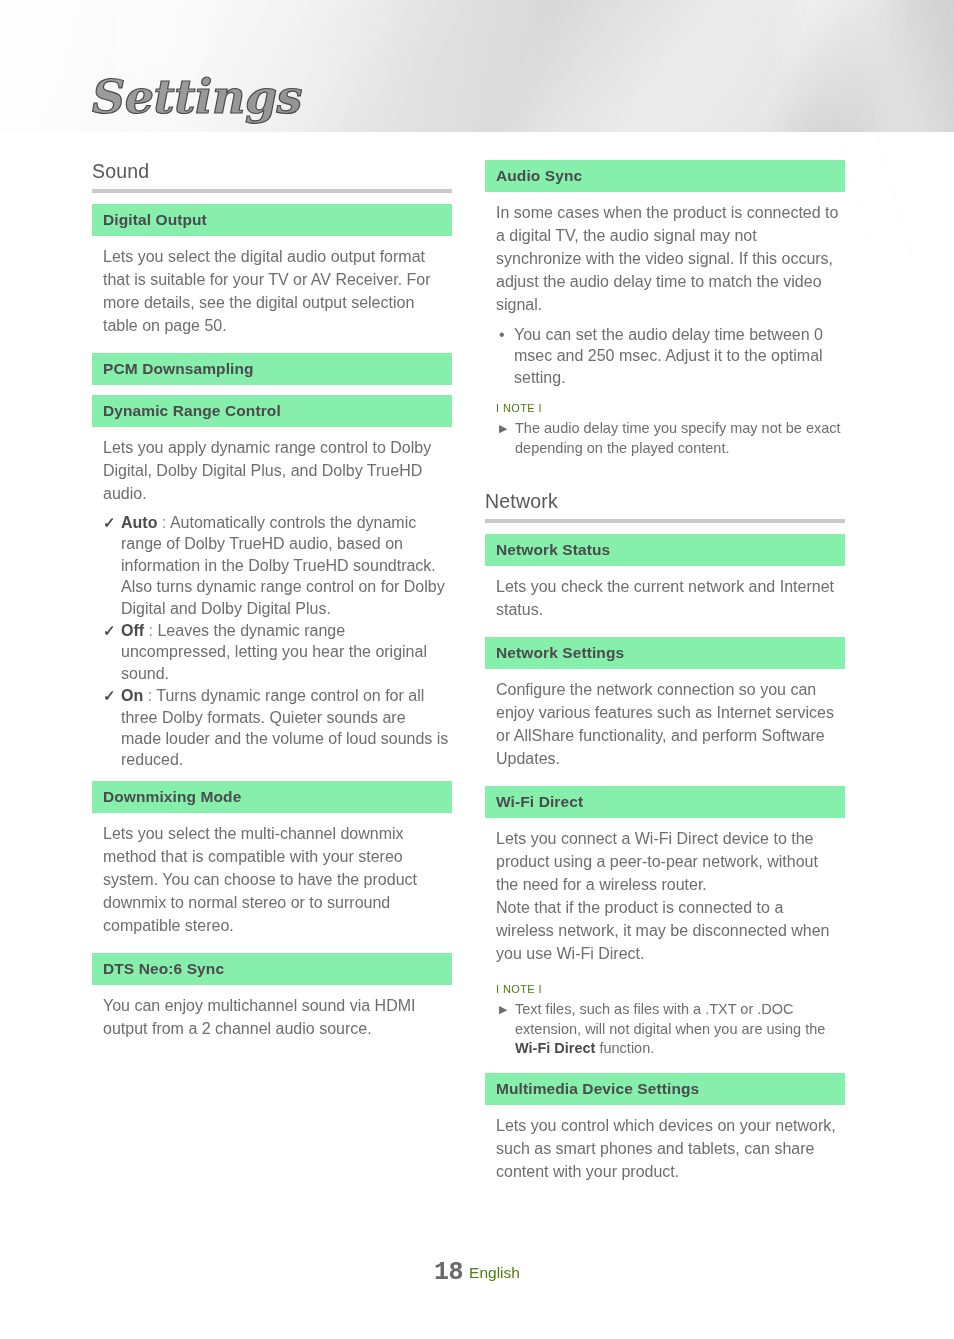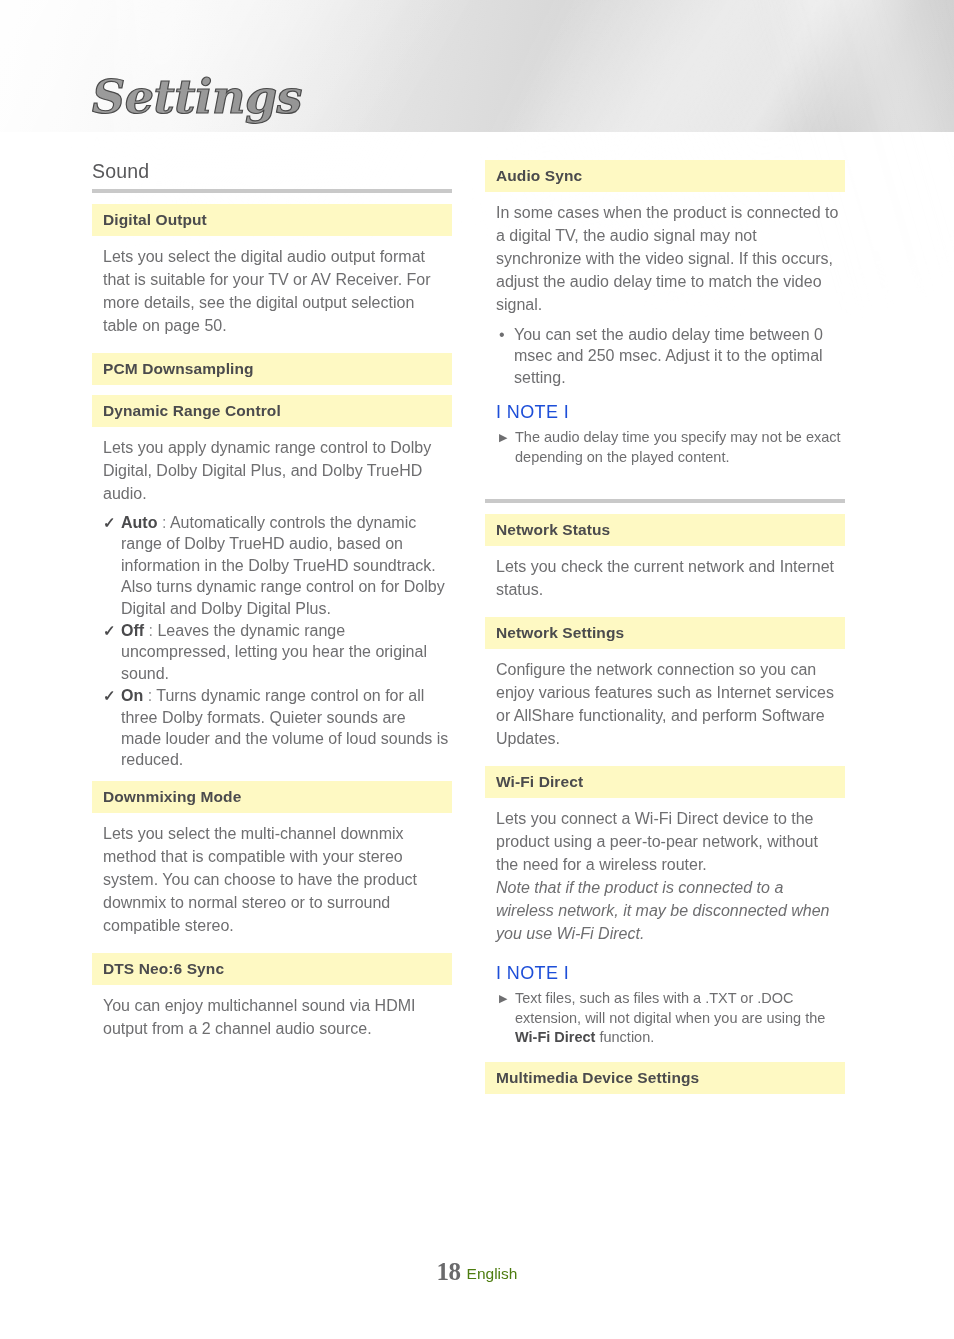--- a/index.html
+++ b/index.html
@@ -94,41 +94,41 @@
   }
   .section-rule {
     height: 4px;
     background: #c9c9c9;
     margin-bottom: 11px;
   }
   .section-block + .section-block { margin-top: 32px; }
 
   
   .sub-bar {
-    background: #fef9c3;
+    background: #86efac;
     height: 32px;
     display: flex;
     align-items: center;
     padding-left: 11px;
     font-size: 15.5px;
     font-weight: 700;
     color: #4b4b4d;
     letter-spacing: 0.1px;
     margin-top: 10px;
   }
   .sub-bar:first-child { margin-top: 0; }
 
   
   .body-text {
     font-size: 16px;
     line-height: 23px;
     color: #6e6e70;
     padding: 9px 2px 6px 11px;
   }
-  .body-text p + p { margin-top: 0; font-style: italic; }
+  .body-text p + p { margin-top: 0; }
 
   
   .check-list { list-style: none; padding: 0 2px 0 11px; margin: 0; }
   .check-list li {
     position: relative;
     padding-left: 18px;
     font-size: 16px;
     line-height: 21.4px;
     color: #6e6e70;
     margin-top: 1px;
@@ -155,23 +155,23 @@
   .dot-list li .dot {
     position: absolute;
     left: 3px; top: 0;
     color: #6e6e70;
     font-size: 16px;
   }
 
   
   .note-wrap { padding: 14px 2px 0 11px; }
   .note-label {
-    font-size: 18px;
+    font-size: 11px;
     font-weight: 400;
-    color: #1d4ed8;
+    color: #4d7c0f;
     letter-spacing: 0.4px;
     margin-bottom: 5px;
   }
   .note-list { list-style: none; padding: 0; margin: 0; }
   .note-list li {
     position: relative;
     padding-left: 19px;
     font-size: 14.5px;
     line-height: 19.5px;
     color: #6e6e70;
@@ -188,21 +188,21 @@
   
   .footer {
     position: absolute;
     left: 0;
     top: 1258px;
     width: 954px;
     text-align: center;
     white-space: nowrap;
   }
   .page-num {
-    font-family: Liberation Serif, serif;
+    font-family: Liberation Mono, monospace;
     font-size: 25px;
     font-weight: 700;
     color: #6a6a6c;
     letter-spacing: -0.5px;
     vertical-align: -1px;
   }
   .page-lang {
     font-size: 15.5px;
     color: #4d7c0f;
     margin-left: 6px;
@@ -277,20 +277,21 @@
         <div class="note-label">I NOTE I</div>
         <ul class="note-list">
           <li>
             <span class="tri">▶</span><span>The audio delay time you specify may not be exact depending on the played content.</span>
           </li>
         </ul>
       </div>
     </div>
 
     <div class="section-block">
+      <div class="section-head">Network</div>
       <div class="section-rule"></div>
 
       <div class="sub-bar">Network Status</div>
       <div class="body-text">
         <p>Lets you check the current network and Internet status.</p>
       </div>
 
       <div class="sub-bar">Network Settings</div>
       <div class="body-text">
         <p>Configure the network connection so you can enjoy various features such as Internet services or AllShare functionality, and perform Software Updates.</p>
@@ -304,20 +305,23 @@
       <div class="note-wrap" style="padding-top:12px">
         <div class="note-label">I NOTE I</div>
         <ul class="note-list">
           <li>
             <span class="tri">▶</span><span>Text files, such as files with a .TXT or .DOC extension, will not digital when you are using the </span><b>Wi-Fi Direct</b><span> function.</span>
           </li>
         </ul>
       </div>
 
       <div class="sub-bar" style="margin-top:14px">Multimedia Device Settings</div>
+      <div class="body-text">
+        <p>Lets you control which devices on your network, such as smart phones and tablets, can share content with your product.</p>
+      </div>
     </div>
   </div>
 
   <div class="footer">
     <span class="page-num">18</span><span class="page-lang">English</span>
   </div>
 
 </div>
 
 </body></html>

